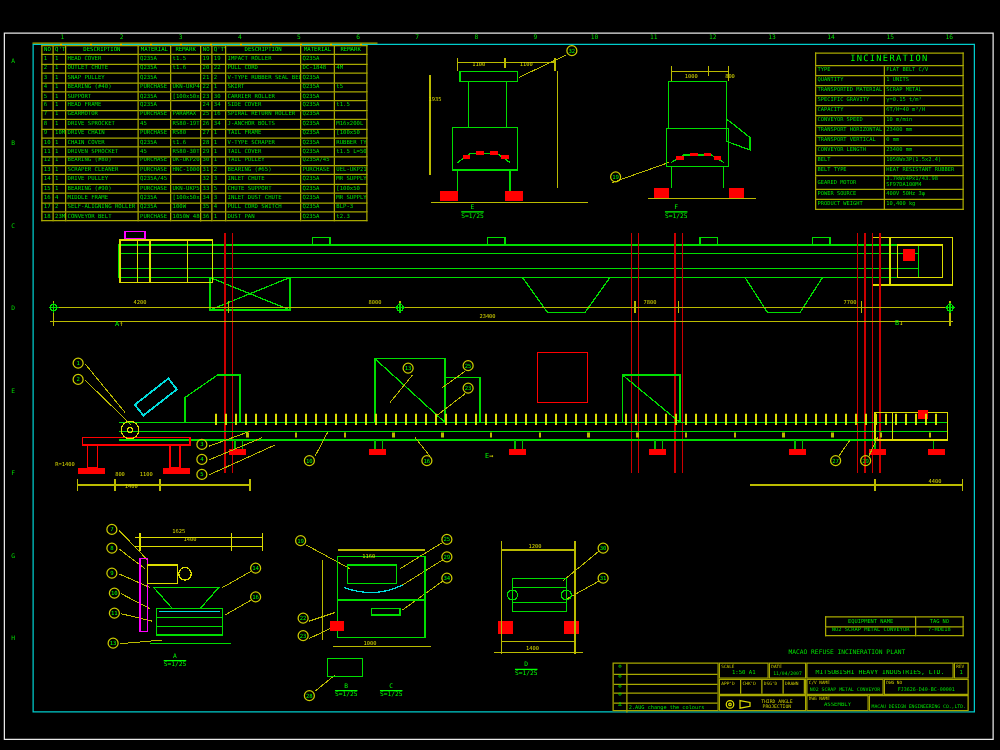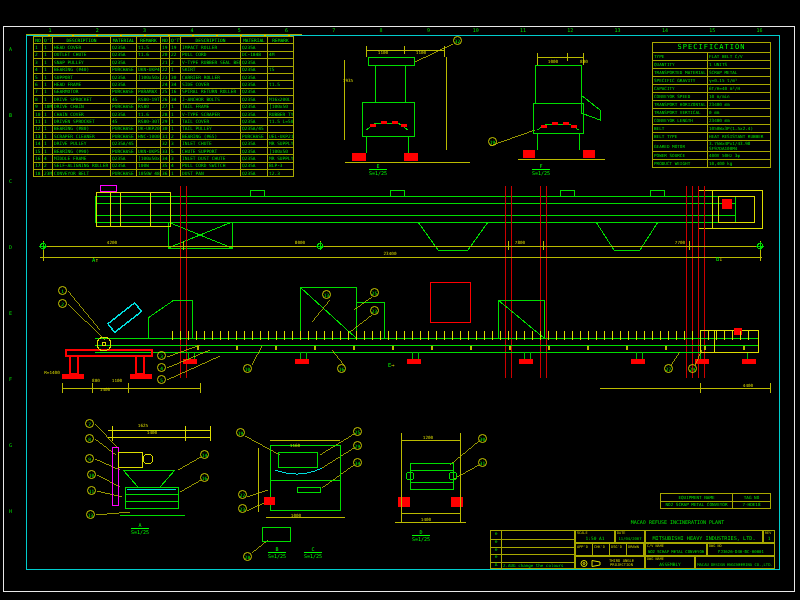--- a/index.html
+++ b/index.html
@@ -647,21 +647,21 @@
       </tbody>
 </table>
 
 <table class="spec" style="width:118px;">
   <colgroup>
         <col style="width:55px">
         <col style="width:63px">
       </colgroup>
   <tbody>
         <tr>
-          <td colspan="2" class="title">SPECIFICATION</td>
+          <td colspan="2" class="title">INCINERATION</td>
         </tr>
         <tr>
           <td>TYPE</td>
           <td>FLAT BELT C/V</td>
         </tr>
         <tr>
           <td>QUANTITY</td>
           <td>1  UNITS</td>
         </tr>
         <tr>

